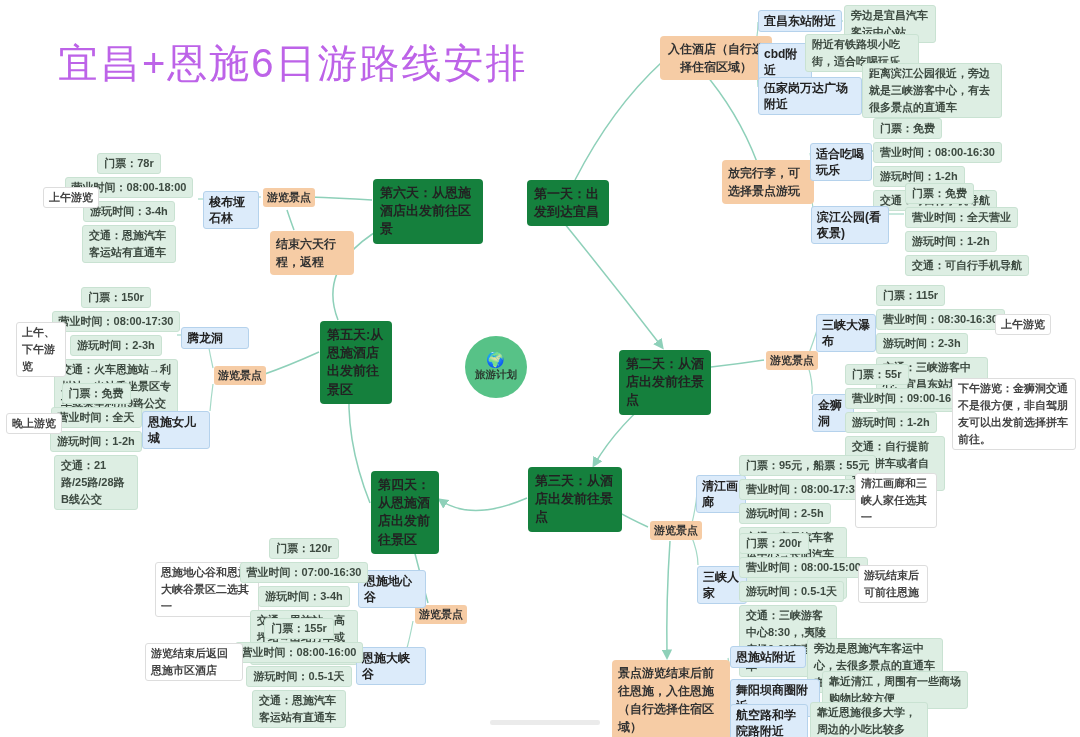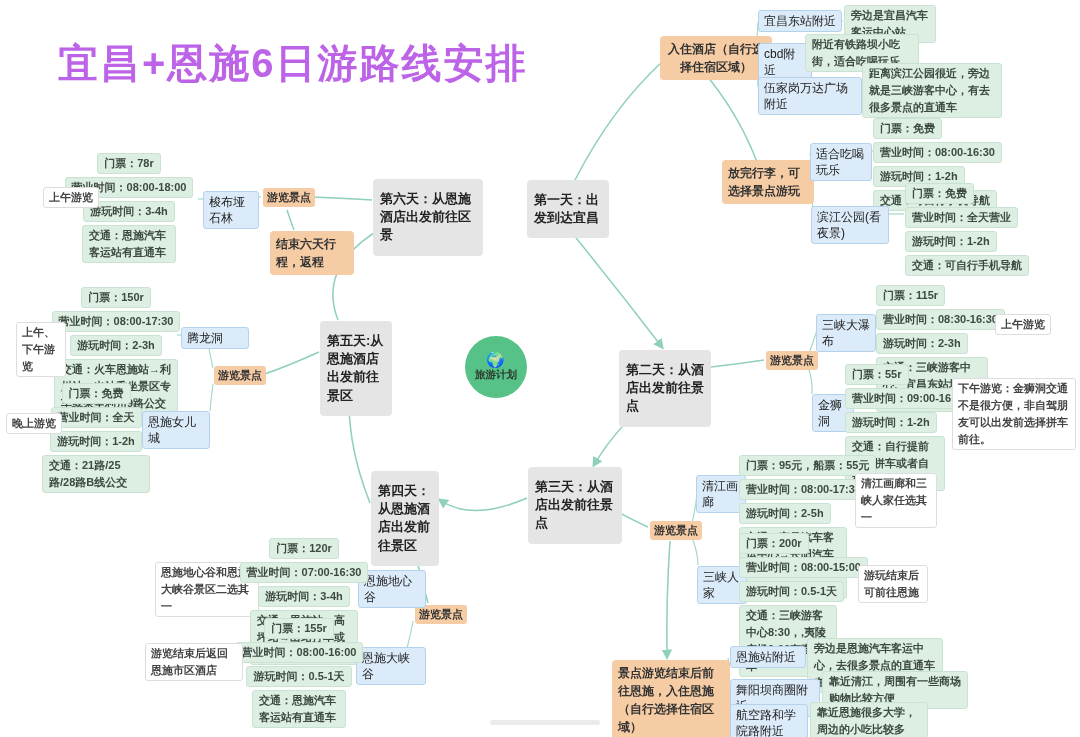--- a/index.html
+++ b/index.html
@@ -1,23 +1,23 @@
 <!DOCTYPE html>
 <html><head>
 <meta charset="utf-8">
 <style>
 *{box-sizing:border-box;margin:0;padding:0}
 html,body{width:1080px;height:737px}
 body{position:relative;background:#fff;font-family:"Liberation Sans","DejaVu Sans",sans-serif;overflow:hidden}
 .abs{position:absolute}
-.title{font-size:40px;font-weight:bold;color:#bd63e8;letter-spacing:2px;white-space:nowrap}
-.day{background:#e5e5e5;border-radius:4px;padding:11px 7px;font-size:13px;font-weight:bold;color:#222;line-height:1.4}
+.title{font-size:40px;font-weight:normal;color:#bd63e8;letter-spacing:2px;white-space:nowrap}
+.day{background:#15803d;border-radius:4px;padding:5px 7px;font-size:13px;font-weight:bold;color:#222;line-height:1.4}
 .step{background:#f6cca5;border-radius:4px;padding:4px 6px;font-size:12px;font-weight:bold;color:#333;line-height:1.5}
 .step-sm{background:#f6cca5;border-radius:3px;padding:2px 4px;font-size:11px;font-weight:bold;color:#333;white-space:nowrap}
-.spot{background:#dcebfa;border:1px solid #b5d2ec;border-radius:3px;padding:2px 5px;font-size:12px;font-weight:normal;color:#222;line-height:1.35}
+.spot{background:#dcebfa;border:1px solid #b5d2ec;border-radius:3px;padding:2px 5px;font-size:12px;font-weight:bold;color:#222;line-height:1.35}
 .stack{display:flex;flex-direction:column;gap:3px}
 .stack.c{align-items:center}
 .stack.l{align-items:flex-start}
 .detail{background:#ddeee3;border:1px solid #c9e2d2;border-radius:3px;padding:1px 6px;font-size:11px;font-weight:bold;color:#3d4a41;line-height:1.55;white-space:nowrap}
 .detail.wrap{white-space:normal}
 .note{background:#fff;border:1px solid #ddd;border-radius:3px;padding:1px 5px;font-size:11px;font-weight:bold;color:#444;line-height:1.55}
 .center-node{width:62px;height:62px;border-radius:50%;background:#57c287;display:flex;flex-direction:column;align-items:center;justify-content:center;gap:1px}
 .center-node .glb{font-size:15px;line-height:1}
 .center-node .lbl{font-size:10.5px;font-weight:bold;color:#2b3a2f}
 .wm{background:rgba(0,0,0,.08);border-radius:2px}
@@ -189,21 +189,21 @@
   <span class="detail">营业时间：08:00-17:30</span>
   <span class="detail">游玩时间：2-3h</span>
   <span class="detail wrap" style="width:124px">交通：火车恩施站→利川站→出站乘坐景区专车或乘坐利川9路公交</span>
 </div>
 <div class="abs note" style="left:16px;top:322px;width:50px">上午、下午游览</div>
 <div class="abs spot" style="left:142px;top:411px;width:68px">恩施女儿城</div>
 <div class="abs stack c" style="left:44px;top:383px;width:104px">
   <span class="detail">门票：免费</span>
   <span class="detail">营业时间：全天</span>
   <span class="detail">游玩时间：1-2h</span>
-  <span class="detail wrap" style="width:108px">交通：21路/25路/28路B线公交</span>
+  <span class="detail wrap" style="width:84px">交通：21路/25路/28路B线公交</span>
 </div>
 <div class="abs note" style="left:6px;top:413px">晚上游览</div>
 
 <div class="abs day" style="left:373px;top:179px;width:110px">第六天：从恩施酒店出发前往区景</div>
 <div class="abs step-sm" style="left:263px;top:188px">游览景点</div>
 <div class="abs step" style="left:270px;top:231px;width:84px">结束六天行程，返程</div>
 <div class="abs spot" style="left:203px;top:191px;width:56px">梭布垭石林</div>
 <div class="abs stack c" style="left:62px;top:153px;width:134px">
   <span class="detail">门票：78r</span>
   <span class="detail">营业时间：08:00-18:00</span>

